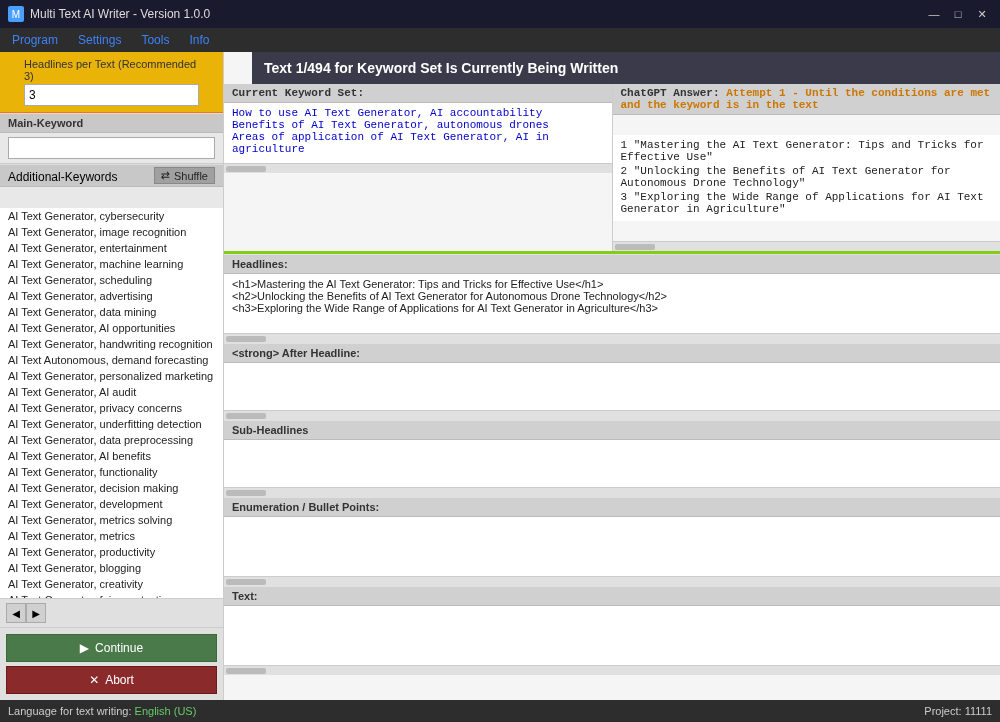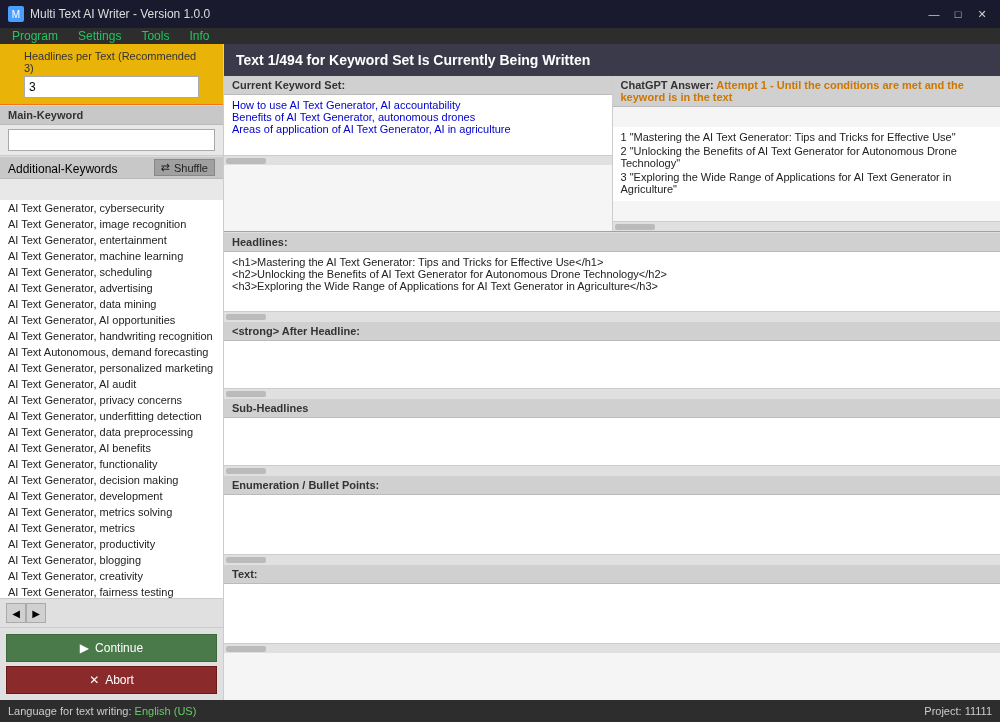--- a/index.html
+++ b/index.html
@@ -57,24 +57,24 @@
       color: #ccc;
       cursor: pointer;
       display: flex;
       align-items: center;
       justify-content: center;
       font-size: 11px;
     }
     
     .menu-bar {
       background: #2d2d2d;
-      color: #22c55e;
-      display: flex;
-      align-items: center;
-      height: 16px;
+      color: #3b82f6;
+      display: flex;
+      align-items: center;
+      height: 24px;
       padding: 0 4px;
       flex-shrink: 0;
       gap: 4px;
     }
     .menu-item {
       padding: 2px 8px;
       cursor: pointer;
       font-size: 12px;
     }
     
@@ -207,24 +207,26 @@
       overflow: hidden;
       background: #f5f5f5;
     }
     .right-header {
       background: #3a3a4a;
       color: white;
       padding: 8px 12px;
       font-size: 14px;
       font-weight: bold;
       flex-shrink: 0;
+      margin-left: 28px;
     }
     .two-col-row {
       display: flex;
-      border-bottom: 1px solid #84cc16;
+      border-bottom: 3px solid #84cc16;
+      font-family: Liberation Mono, monospace;
     }
     .col-left-half {
       flex: 1;
       border-right: 1px solid #ccc;
       display: flex;
       flex-direction: column;
     }
     .col-right-half {
       flex: 1;
       display: flex;

